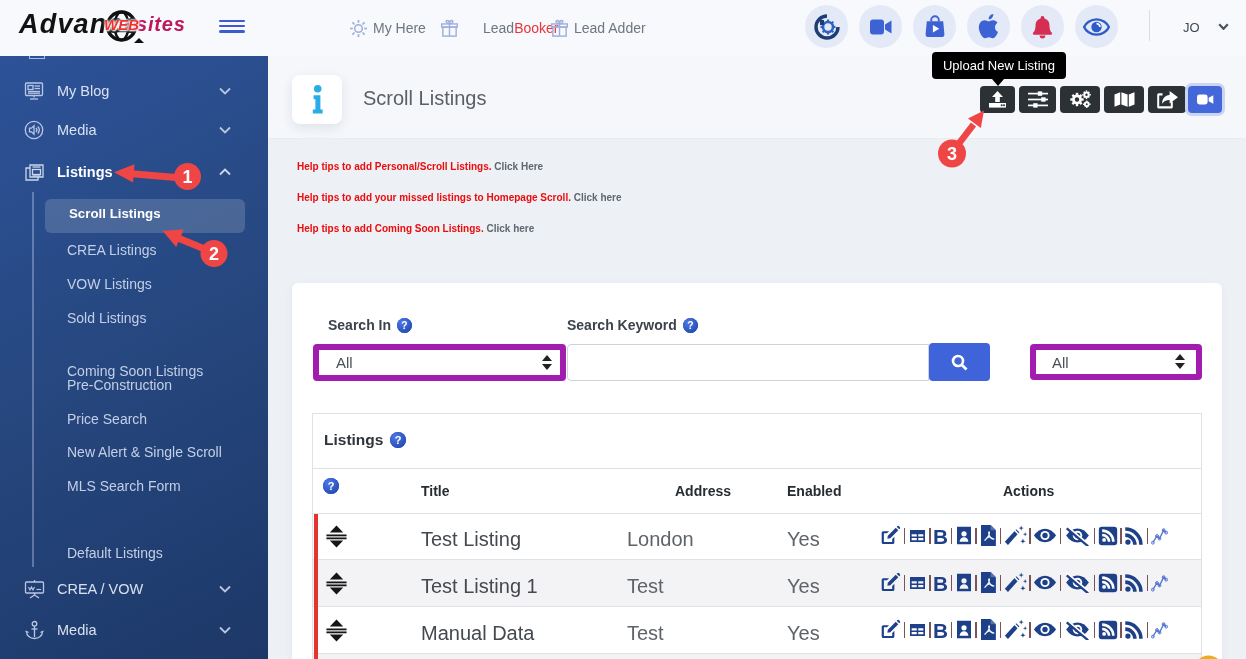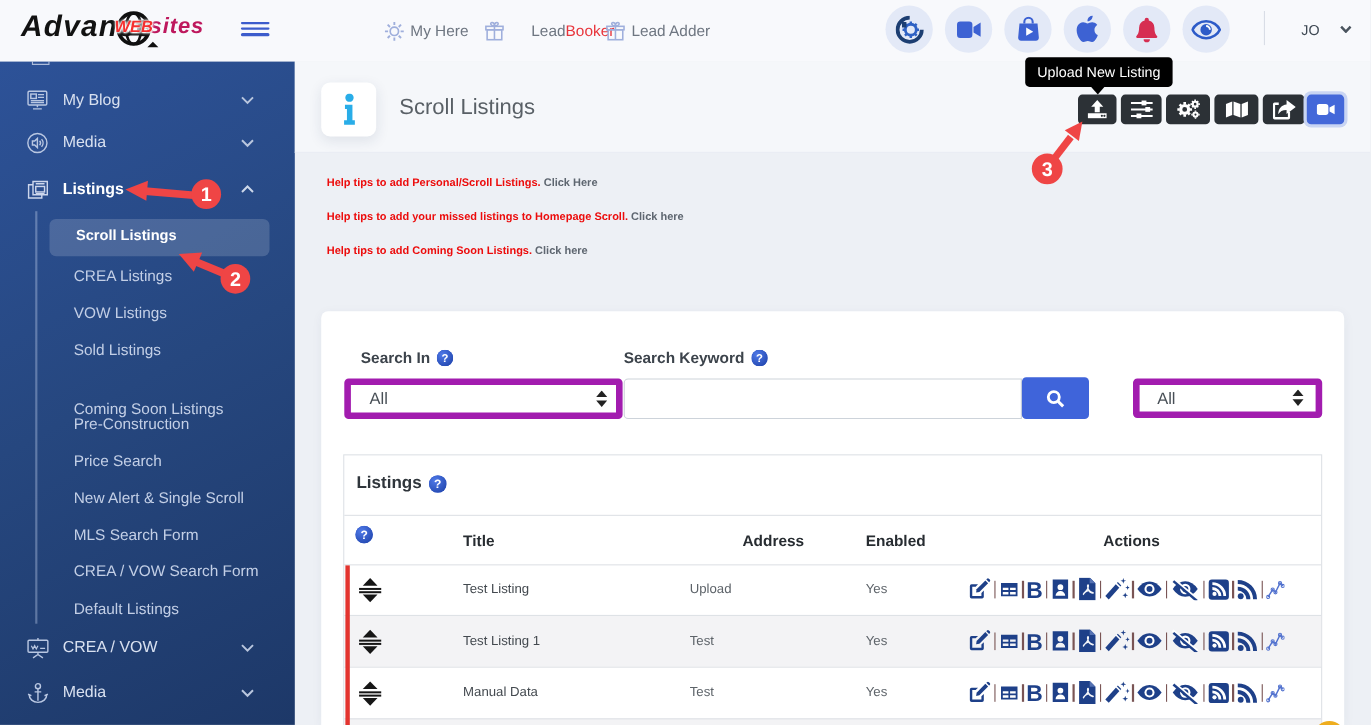--- a/index.html
+++ b/index.html
@@ -30,21 +30,21 @@
 .help span{color:#5e6670;}
 
 #card{left:292px;top:283px;width:930px;height:377px;background:#fff;border-radius:6px 6px 0 0;box-shadow:0 2px 10px rgba(40,60,100,.05);}
 .lbl{font-size:14px;font-weight:bold;color:#3c434b;display:flex;align-items:center;gap:6px;}
 .sel{background:#fff;border:6px solid #a21caf;border-radius:4px;color:#495057;font-size:15px;display:flex;align-items:center;}
 #inp{left:567px;top:344px;width:362px;height:37px;background:#fff;border:1px solid #cdd3da;border-radius:4px 0 0 4px;}
 #sbtn{left:929px;top:343px;width:61px;height:38px;background:#3f64da;border-radius:4px;display:flex;align-items:center;justify-content:center;}
 
 #lbox{left:312px;top:413px;width:890px;height:300px;background:#fff;border:1px solid #dee2e6;}
 .th{top:0;font-size:14px;font-weight:bold;color:#272c31;}
-.td{font-size:12px;color:#5d6369;}
+.td{font-size:20px;color:#5d6369;}
 .sep{width:1.4px;height:16px;background:#6b4343;opacity:.9;}
 .arow{display:flex;align-items:center;gap:2.6px;}
 text{font-family:"Liberation Sans",sans-serif;}
 </style>
 </head>
 <body>
 <svg width="0" height="0" style="position:absolute">
 <defs>
 <symbol id="q" viewBox="0 0 16 16">
         <circle cx="8" cy="8" r="8" fill="#2d56cb"></circle>
@@ -279,21 +279,20 @@
 <div class="abs" id="pill"></div>
 <div class="abs" style="left:69px;top:150px;font-size:13.3px;font-weight:bold;color:#fff;">Scroll Listings</div>
 <div class="abs sitem" style="top:184px;">CREA Listings</div>
 <div class="abs sitem" style="top:218px;">VOW Listings</div>
 <div class="abs sitem" style="top:252px;">Sold Listings</div>
 <div class="abs sitem" style="top:285px;margin-top:20px;">Coming Soon Listings</div>
 <div class="abs sitem" style="top:319px;">Pre-Construction</div>
 <div class="abs sitem" style="top:353px;">Price Search</div>
 <div class="abs sitem" style="top:386px;">New Alert &amp; Single Scroll</div>
 <div class="abs sitem" style="top:420px;">MLS Search Form</div>
-<div class="abs sitem" style="top:453px;">CREA / VOW Search Form</div>
 <div class="abs sitem" style="top:487px;">Default Listings</div>
 <svg class="abs" style="left:24px;top:523px" width="21" height="21" viewBox="0 0 21 21">
       <g fill="none" stroke="#b9c7e2" stroke-width="1.3">
         <rect x="1.5" y="3" width="18" height="11" rx="1"></rect>
         <line x1="10.5" y1="1" x2="10.5" y2="3"></line>
         <line x1="10.5" y1="14" x2="10.5" y2="16"></line>
         <line x1="6" y1="19" x2="10.5" y2="16"></line>
         <line x1="15" y1="19" x2="10.5" y2="16"></line>
         <path d="M4.5 8 l1.5 3 1.5-3 1.5 3 1.5-3" stroke-width="1.1"></path>
         <line x1="12.5" y1="10.5" x2="17" y2="10.5" stroke-width="1.1"></line>
@@ -458,21 +457,21 @@
     </svg>
 <svg class="abs" style="left:12px;top:158px" width="23" height="23">
       <use href="#handle"></use>
     </svg>
 <svg class="abs" style="left:12px;top:205px" width="23" height="23">
       <use href="#handle"></use>
     </svg>
 <div class="abs td" style="left:108px;top:114px;color:#43494f;font-weight:500;">Test Listing</div>
 <div class="abs td" style="left:108px;top:161px;color:#43494f;font-weight:500;">Test Listing 1</div>
 <div class="abs td" style="left:108px;top:208px;color:#43494f;font-weight:500;">Manual Data</div>
-<div class="abs td" style="left:314px;top:114px;">Upload</div>
+<div class="abs td" style="left:314px;top:114px;">London</div>
 <div class="abs td" style="left:314px;top:161px;">Test</div>
 <div class="abs td" style="left:314px;top:208px;">Test</div>
 <div class="abs td" style="left:474px;top:114px;">Yes</div>
 <div class="abs td" style="left:474px;top:161px;">Yes</div>
 <div class="abs td" style="left:474px;top:208px;">Yes</div>
 <div class="abs arow" style="left:566px;top:111px;">
 <svg width="22" height="21">
         <use href="#i-edit"></use>
       </svg>
       <div class="sep"></div>

